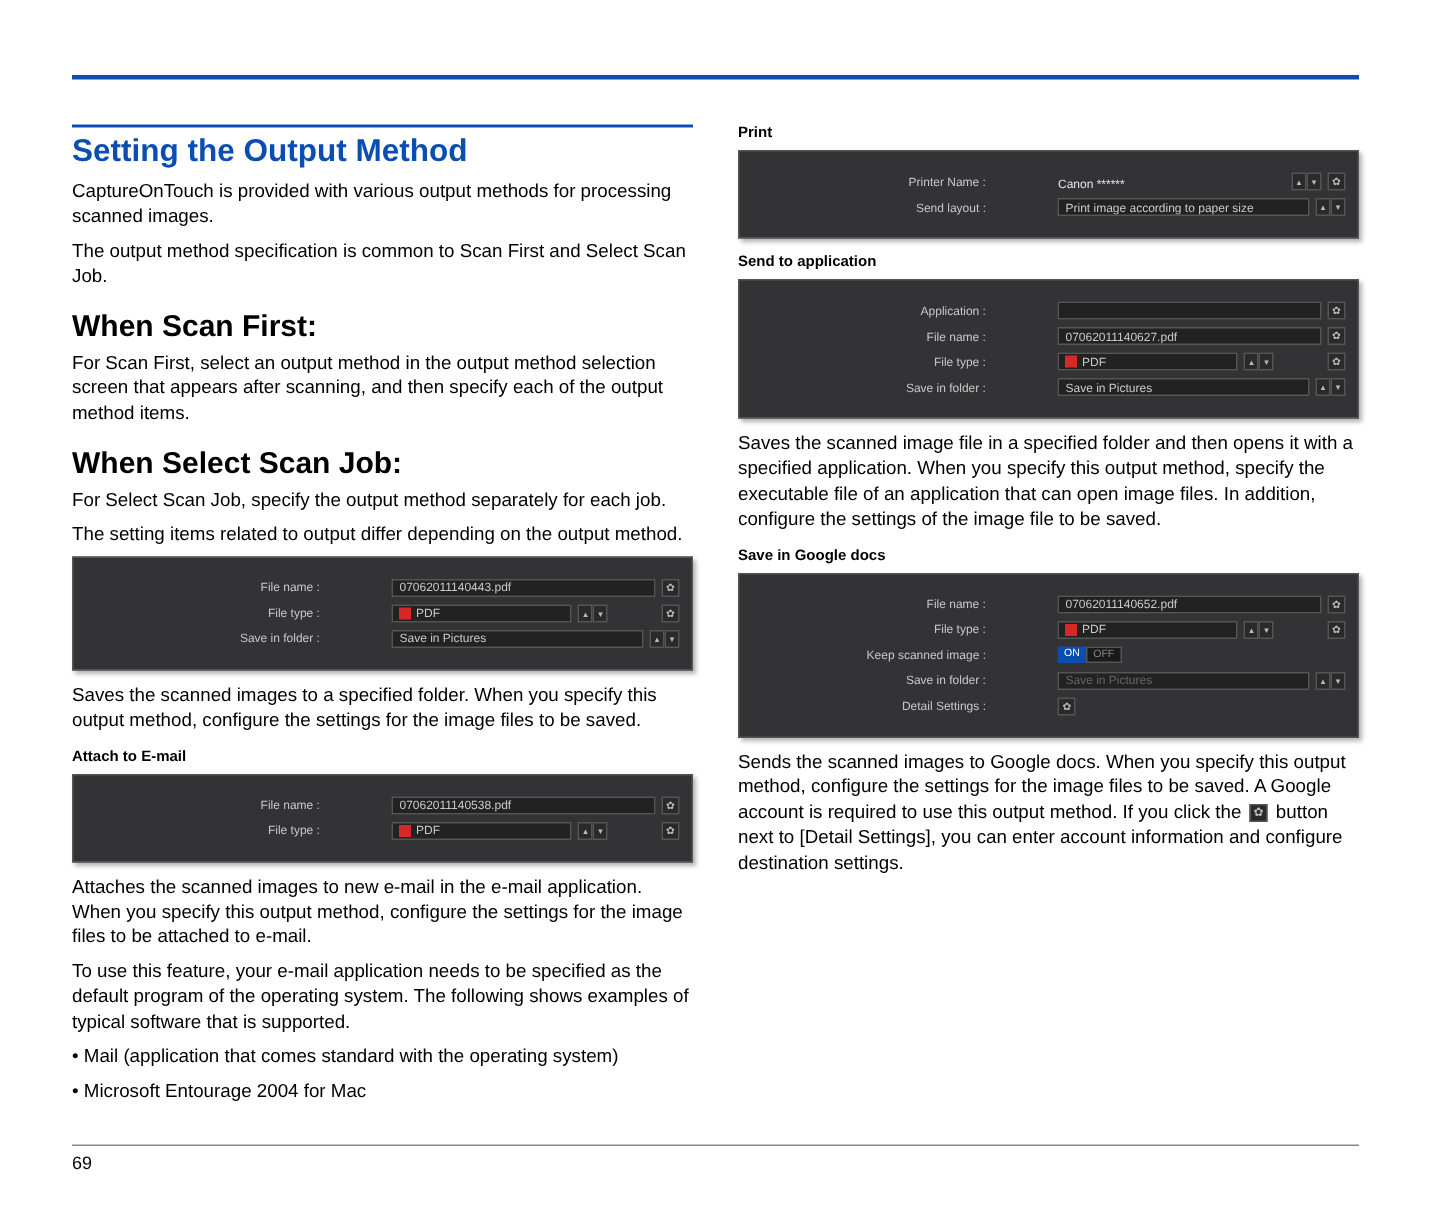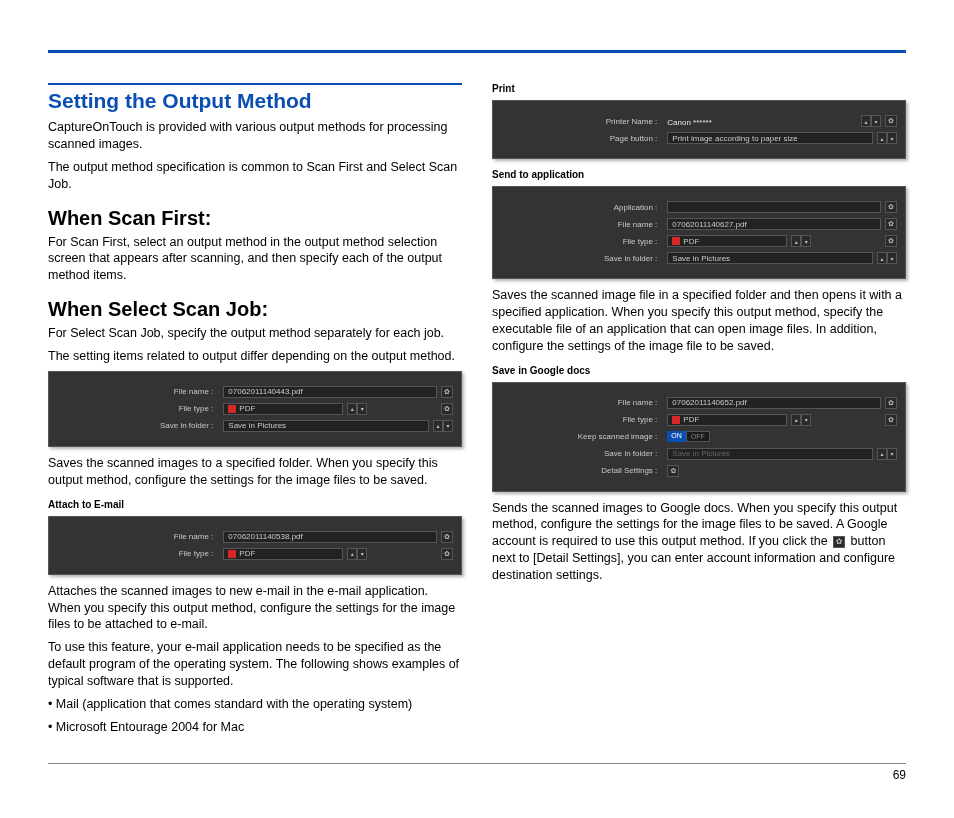--- a/index.html
+++ b/index.html
@@ -63,20 +63,21 @@
     padding: 10px 8px 10px 8px;
     margin: 4px 0 8px 0;
   }
   .ui-row {
     display: flex;
     align-items: center;
     font-size: 8px;
     color: #c8c8c8;
     margin: 3px 0;
     height: 14px;
+    gap: 38px;
   }
   .ui-label-cell {
     flex: 0 0 42%;
     text-align: right;
     padding-right: 10px;
     white-space: nowrap;
   }
   .ui-val-cell {
     flex: 1;
     display: flex;
@@ -152,21 +153,21 @@
     align-items:center;
     justify-content:center;
     vertical-align:middle;
     margin:0 2px;
   }
   .footer {
     position:absolute;
     bottom:22px;
     left:48px; right:48px;
     border-top:1px solid #888;
-    text-align:right;
+    text-align:left;
     font-size:12px;
     padding-top:4px;
     color:#000;
   }
 </style>
 </head>
 <body>
 
 <div class="page">
   <div class="top-rule"></div>
@@ -265,21 +266,21 @@
           <div class="ui-val-cell">
             <div style="flex:1;color:#e5e5e5">Canon ******</div>
             <div class="ui-split-btns">
                 <div class="ui-minibtn">▴</div>
                 <div class="ui-minibtn">▾</div>
               </div>
             <div class="ui-gear">✿</div>
           </div>
         </div>
         <div class="ui-row">
-          <div class="ui-label-cell">Page button :</div>
+          <div class="ui-label-cell">Send layout :</div>
           <div class="ui-val-cell">
             <div class="ui-field">
                 <span>Print image according to paper size</span>
               </div>
             <div class="ui-split-btns">
                 <div class="ui-minibtn">▴</div>
                 <div class="ui-minibtn">▾</div>
               </div>
           </div>
         </div>

